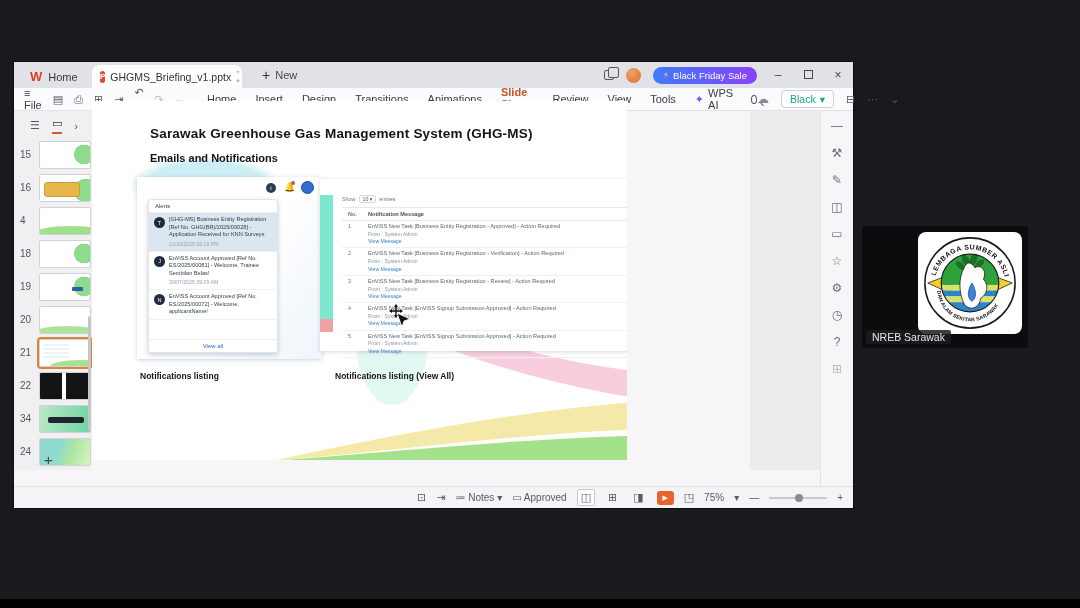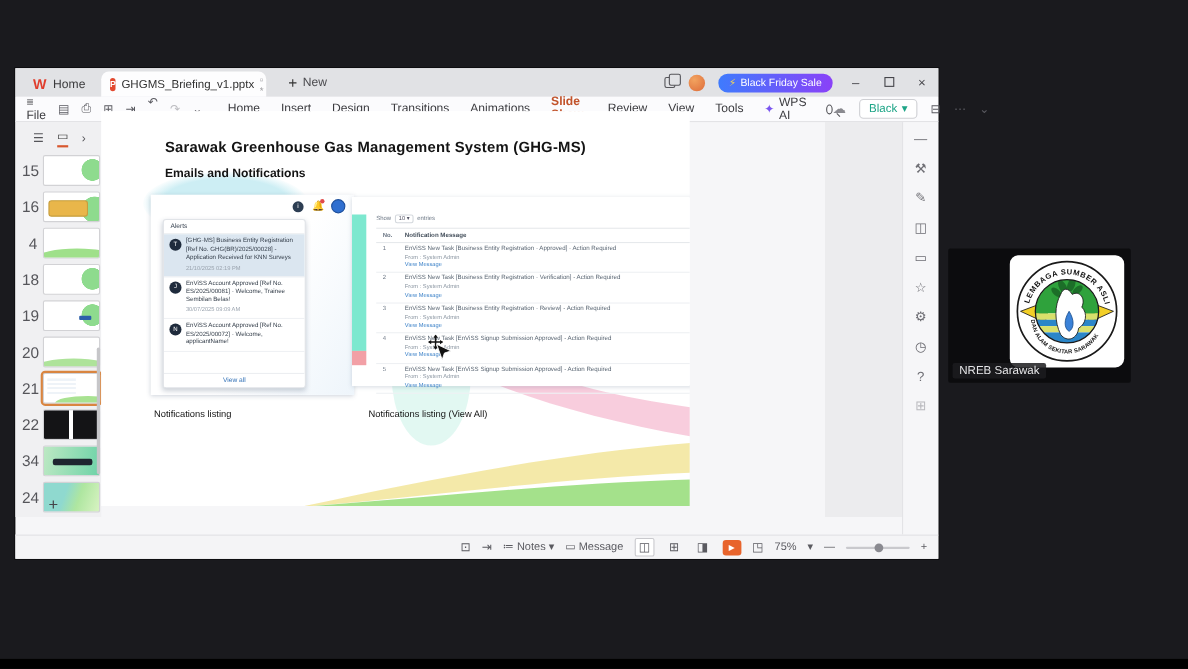--- a/index.html
+++ b/index.html
@@ -48,21 +48,21 @@
   .tool-right{margin-left:auto;display:flex;align-items:center;gap:12px;padding-right:10px}
   .share-btn{border:1px solid #cfd0d4;border-radius:4px;color:#1ea587;font-size:10.5px;padding:2px 8px;background:#fff;display:flex;gap:4px;align-items:center}
   .cloud{color:#8a8a90;font-size:12px}
 
   
   .panel{position:absolute;left:0;top:49px;width:78px;height:359px;background:#f0f0f2;overflow:hidden}
   .panel-head{display:flex;align-items:center;gap:12px;padding:6px 0 4px 16px;color:#55555a}
   .ph-ic{font-size:11px}
   .ph-ic.active{border-bottom:2px solid #d8572f;padding-bottom:2px;color:#333}
   .slide-row{display:flex;align-items:center;gap:5px;height:33px;padding-left:6px}
-  .snum{width:14px;text-align:right;font-size:14px;color:#55555a}
+  .snum{width:14px;font-size:10px;color:#55555a}
   .thumb{width:52px;height:28px;background:#fff;border:1px solid #d2d2d5;border-radius:2px;position:relative;overflow:hidden}
   .thumb.sel{outline:2px solid #d98540;outline-offset:0}
   .t15,.t18,.t19{background:radial-gradient(circle at 88% 48%,#8edb8e 0 21%,rgba(0,0,0,0) 22%),#fff}
   .t16{background:radial-gradient(circle at 92% 60%,#8edb8e 0 24%,rgba(0,0,0,0) 25%),#fff}
   .t16::after{content:"";position:absolute;left:4px;top:7px;width:34px;height:13px;background:#e9b64a;border:1px solid #c69e3e;border-radius:3px}
   .t17{background:#fff}
   .t17::after{content:"";position:absolute;left:-6px;bottom:-8px;width:72px;height:16px;background:#9fe08a;border-radius:50%}
   .t19::after{content:"";position:absolute;right:7px;top:13px;width:11px;height:4px;background:#2c5faa;border-radius:1px}
   .t20{background:#fff}
   .t20::after{content:"";position:absolute;left:-8px;bottom:-9px;width:70px;height:16px;background:#aee39a;border-radius:50%}
@@ -153,21 +153,21 @@
   .ntable{position:absolute;left:22px;top:28px;width:388px}
   .nt-head{display:flex;border-top:1px solid #e6e9ec;border-bottom:1px solid #e6e9ec;padding:3px 0;font-size:5.6px;color:#45505c;font-weight:bold}
   .nt-row{display:flex;border-bottom:1px solid #eef0f3;padding:2px 0}
   .c-no{flex:0 0 26px;padding-left:6px;font-size:5.4px;color:#6b7684}
   .c-msg{flex:1;padding-right:6px}
   .c-date{flex:0 0 64px;font-size:5.2px;color:#8a95a1}
   .m1{font-size:5.6px;color:#5a6673;line-height:1.4}
   .m2{font-size:5.2px;color:#8a95a1;line-height:1.4}
   .m3{font-size:5.2px;color:#3d82c8;line-height:1.4}
 
-  .caption{position:absolute;top:270px;font-size:8.5px;font-weight:normal;color:#141414}
+  .caption{position:absolute;top:270px;font-size:8.5px;font-weight:bold;color:#141414}
   .cap-l{left:48px}.cap-r{left:243px}
   .cursor{position:absolute;left:296px;top:203px;width:22px;height:24px}
 
   
   .tile{position:absolute;left:862px;top:226px;width:166px;height:122px;background:#0c0c0e;border-radius:2px}
   .logo-box{position:absolute;left:56px;top:6px;width:104px;height:102px;background:#fff;border-radius:8px;
     display:flex;align-items:center;justify-content:center}
   .tile-label{position:absolute;left:4px;bottom:4px;background:rgba(28,28,30,.85);color:#e6e6e8;font-size:10.5px;
     padding:1px 6px;border-radius:2px}
 </style>
@@ -452,21 +452,21 @@
       <span>?</span>
       <span class="dim">⊞</span>
     </div>
 
 
     <div class="statusbar">
       <div class="sb-right">
         <span class="sb-ic">⊡</span>
         <span class="sb-ic">⇥</span>
         <span>≔ <span>Notes</span> ▾</span>
-        <span>▭ <span>Message</span></span>
+        <span>▭ <span>Approved</span></span>
         <span class="view-ic active">◫</span>
         <span class="view-ic">⊞</span>
         <span class="view-ic">◨</span>
         <span class="play-btn">▶</span>
         <span class="sb-ic">◳</span>
         <span>75%</span>
         <span>▾</span>
         <span>—</span>
         <span class="zslider">
             <span class="knob"></span>

